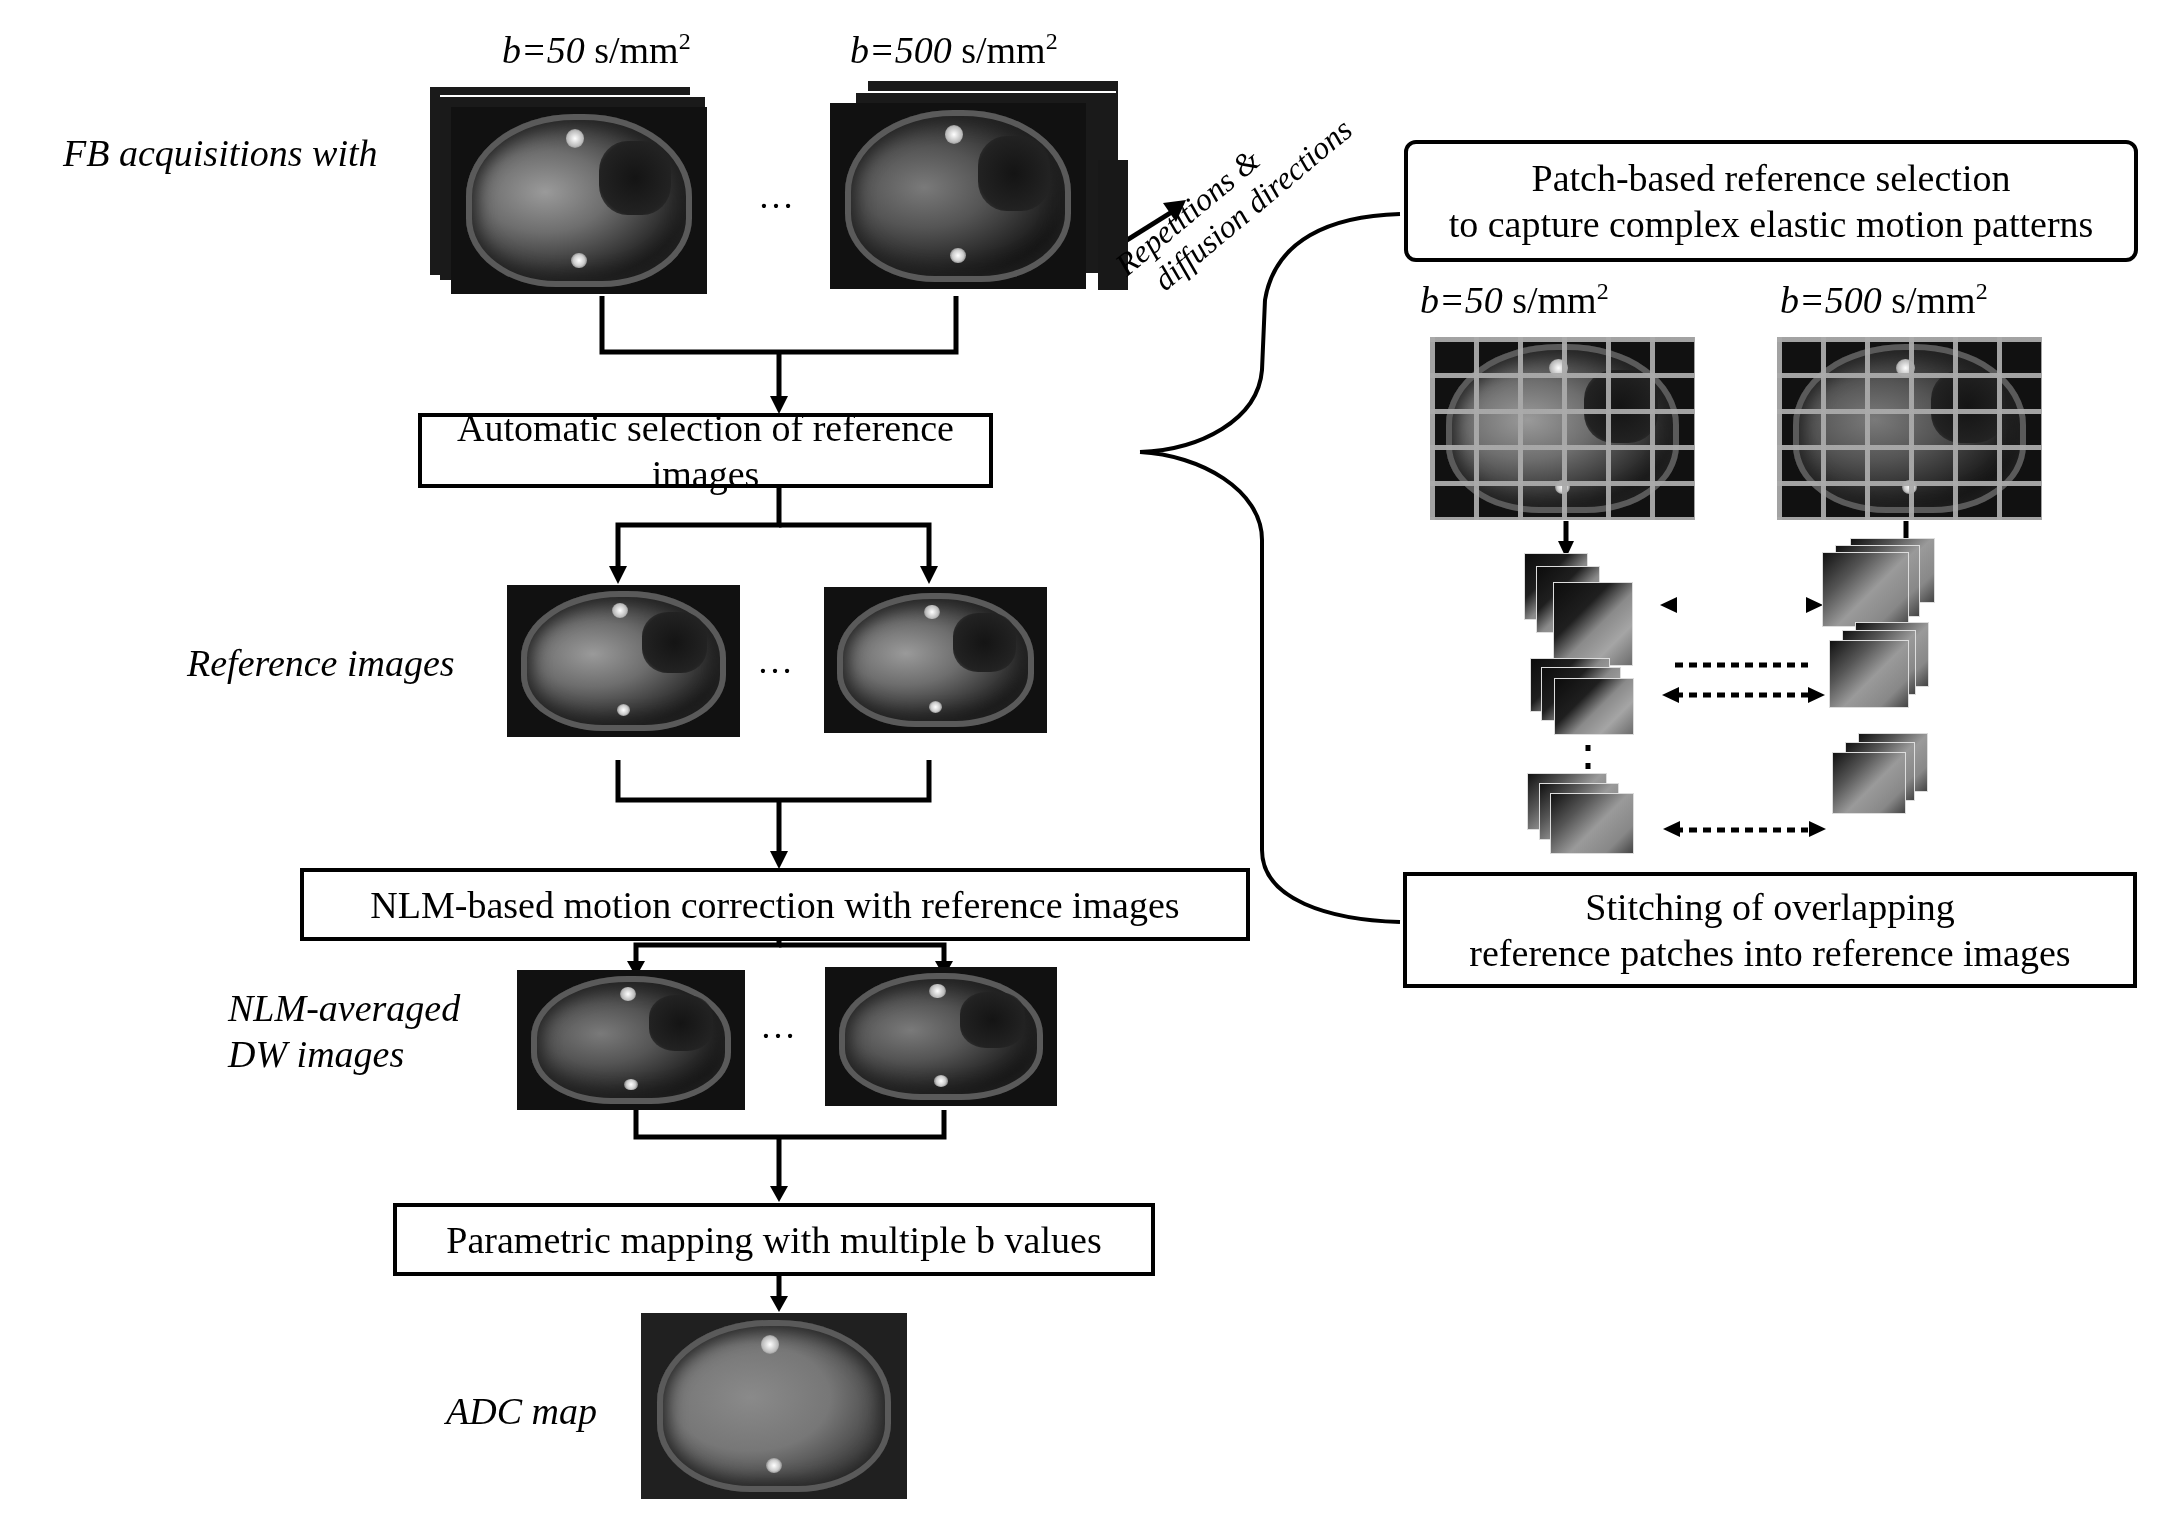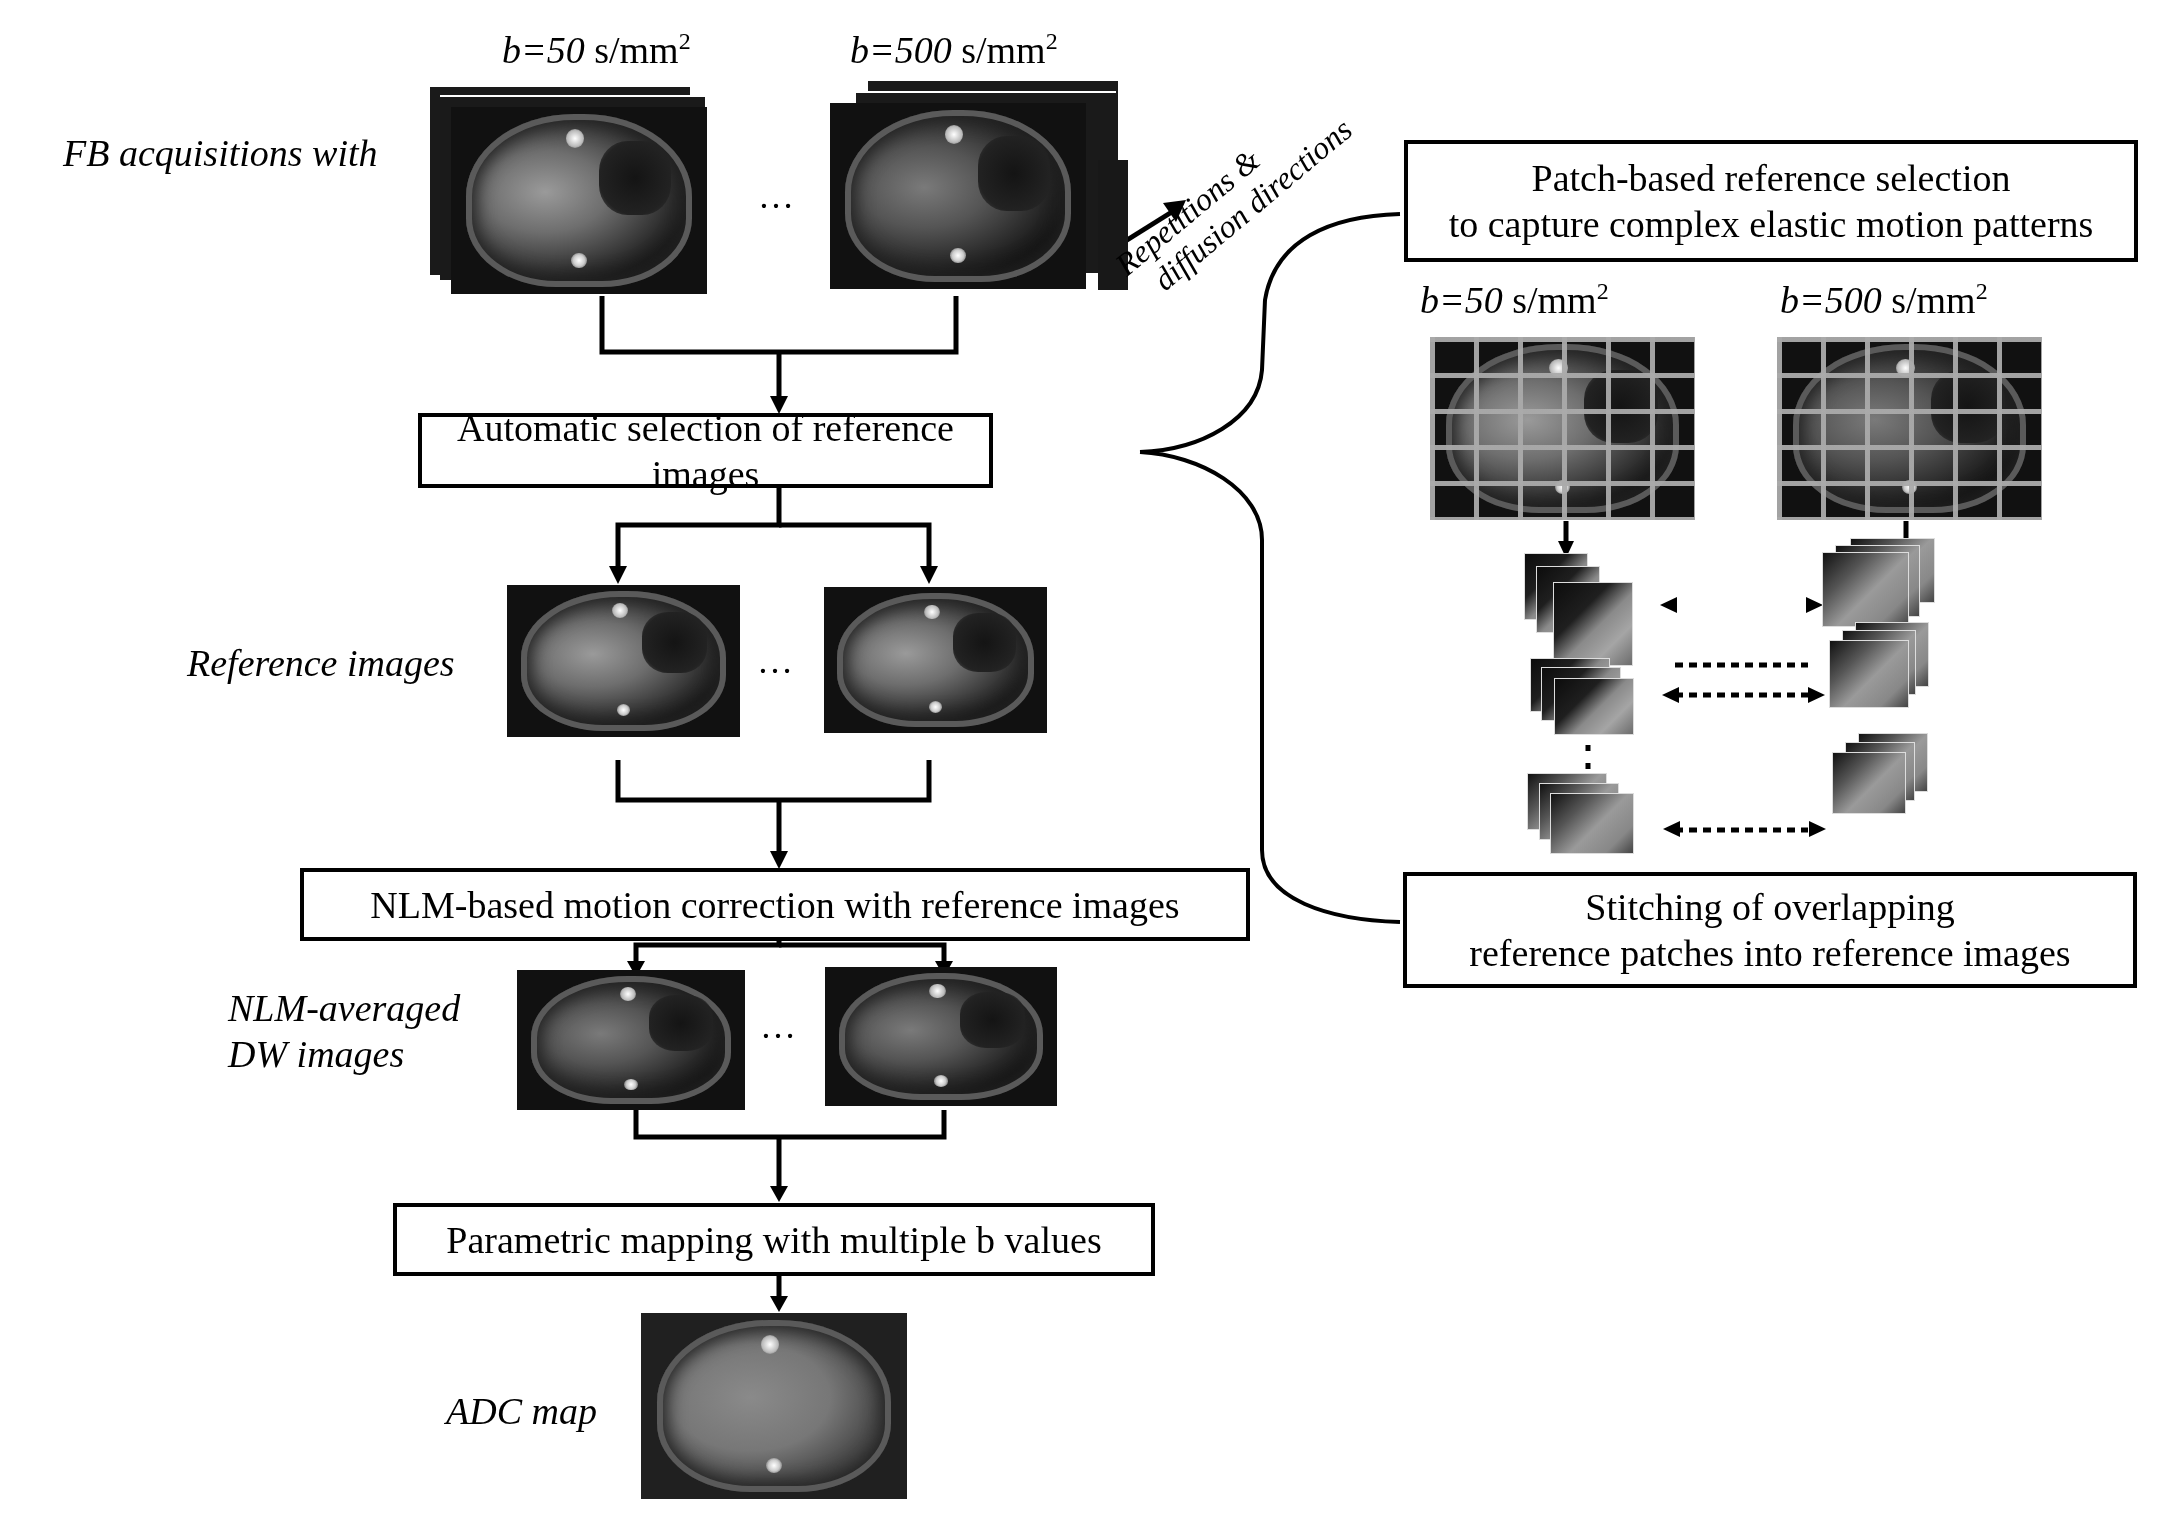--- a/index.html
+++ b/index.html
@@ -180,21 +180,21 @@
 <div class="box" style="left:393px; top:1203px; width:762px; height:73px;">
   <span>Parametric mapping with multiple b values</span>
 </div>
 
 <div class="mri" style="left:641px; top:1313px; width:266px; height:186px; background:#202020;">
   <div class="body" style="background: radial-gradient(ellipse at 40% 45%, #8a8a8a 0%, #777 40%, #4a4a4a 65%, #222 100%);"></div>
     <div class="aorta"></div>
     <div class="spine"></div>
 </div>
 
-<div class="box" style="left:1404px; top:140px; width:734px; height:122px;">
+<div class="box" style="left:1404px; top:140px; width:734px; height:122px;border-radius:12px;">
   <div>
     <div>Patch-based reference selection</div>
     <div>to capture complex elastic motion patterns</div>
   </div>
 </div>
 
 <div class="abs blabel" style="left:1420px; top:278px;">
   <i>b=50</i><span> s/mm</span><sup>2</sup>
 </div>
 <div class="abs blabel" style="left:1780px; top:278px;">

